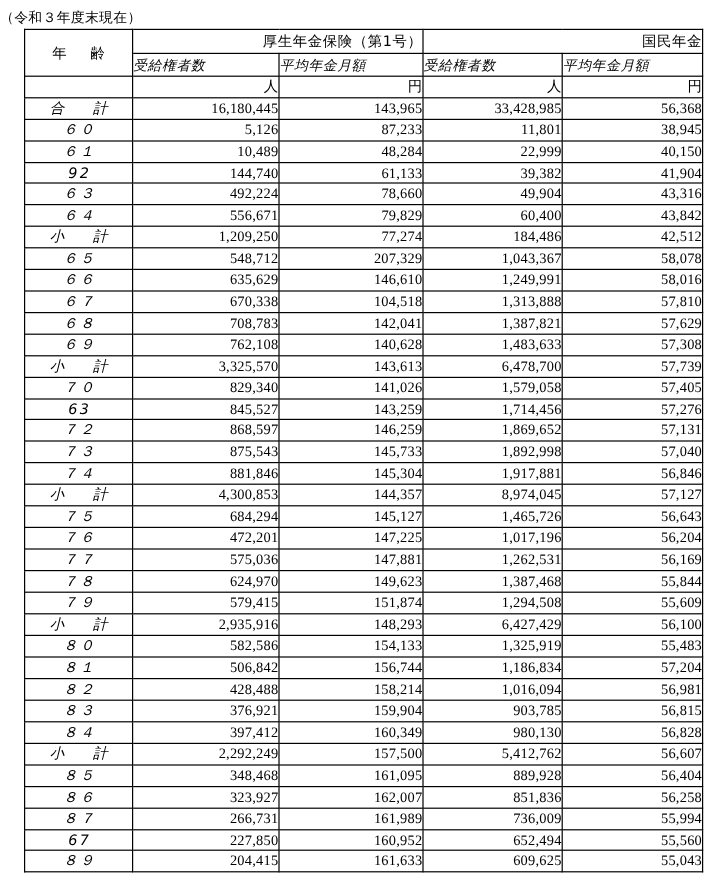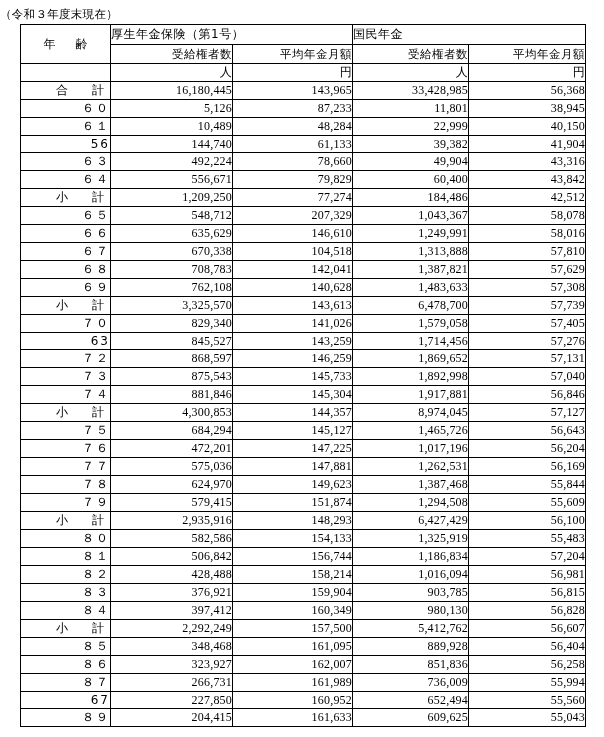--- a/index.html
+++ b/index.html
@@ -58,50 +58,52 @@
     padding: 0;
     vertical-align: middle;
     font-weight: normal;
   }
   
   table.main {
     border: 1.6px solid #000;
   }
   th.hgroup {
     height: 19px;
-    text-align: left;
+    text-align: right;
     font-size: 12px;
     letter-spacing: 0.5px;
     font-family: "DejaVu Sans", "Liberation Sans", sans-serif;
   }
   th.hsub {
     height: 18px;
-    text-align: right;
+    text-align: left;
     font-size: 11.5px;
     letter-spacing: 0.5px;
     font-family: "DejaVu Sans", "Liberation Sans", sans-serif;
+    font-style: italic;
   }
   th.hage {
     text-align: center;
     font-size: 12px;
     letter-spacing: 4px;
     text-indent: 4px;
     font-family: "DejaVu Sans", "Liberation Sans", sans-serif;
   }
   td.age {
-    text-align: right;
+    text-align: center;
     font-size: 12px;
     height: 16px;
     letter-spacing: 2px;
     text-indent: 2px;
     font-family: "DejaVu Sans", "Liberation Sans", sans-serif;
     border-left: none;
     border-right: 1px solid #000;
     border-top: none;
     border-bottom: none;
+    font-style: italic;
   }
   td.num {
     text-align: right;
     padding-right: 8px;
     height: 16px;
     font-size: 12px;
     font-family: "Liberation Serif", "DejaVu Serif", serif;
     border-left: none;
     border-right: 1px solid #000;
     border-top: none;
@@ -177,21 +179,21 @@
           <td class="num">38,945</td>
         </tr>
         <tr class="data">
           <td class="age">６１</td>
           <td class="num">10,489</td>
           <td class="num">48,284</td>
           <td class="num">22,999</td>
           <td class="num">40,150</td>
         </tr>
         <tr class="data">
-          <td class="age">56</td>
+          <td class="age">92</td>
           <td class="num">144,740</td>
           <td class="num">61,133</td>
           <td class="num">39,382</td>
           <td class="num">41,904</td>
         </tr>
         <tr class="data">
           <td class="age">６３</td>
           <td class="num">492,224</td>
           <td class="num">78,660</td>
           <td class="num">49,904</td>

